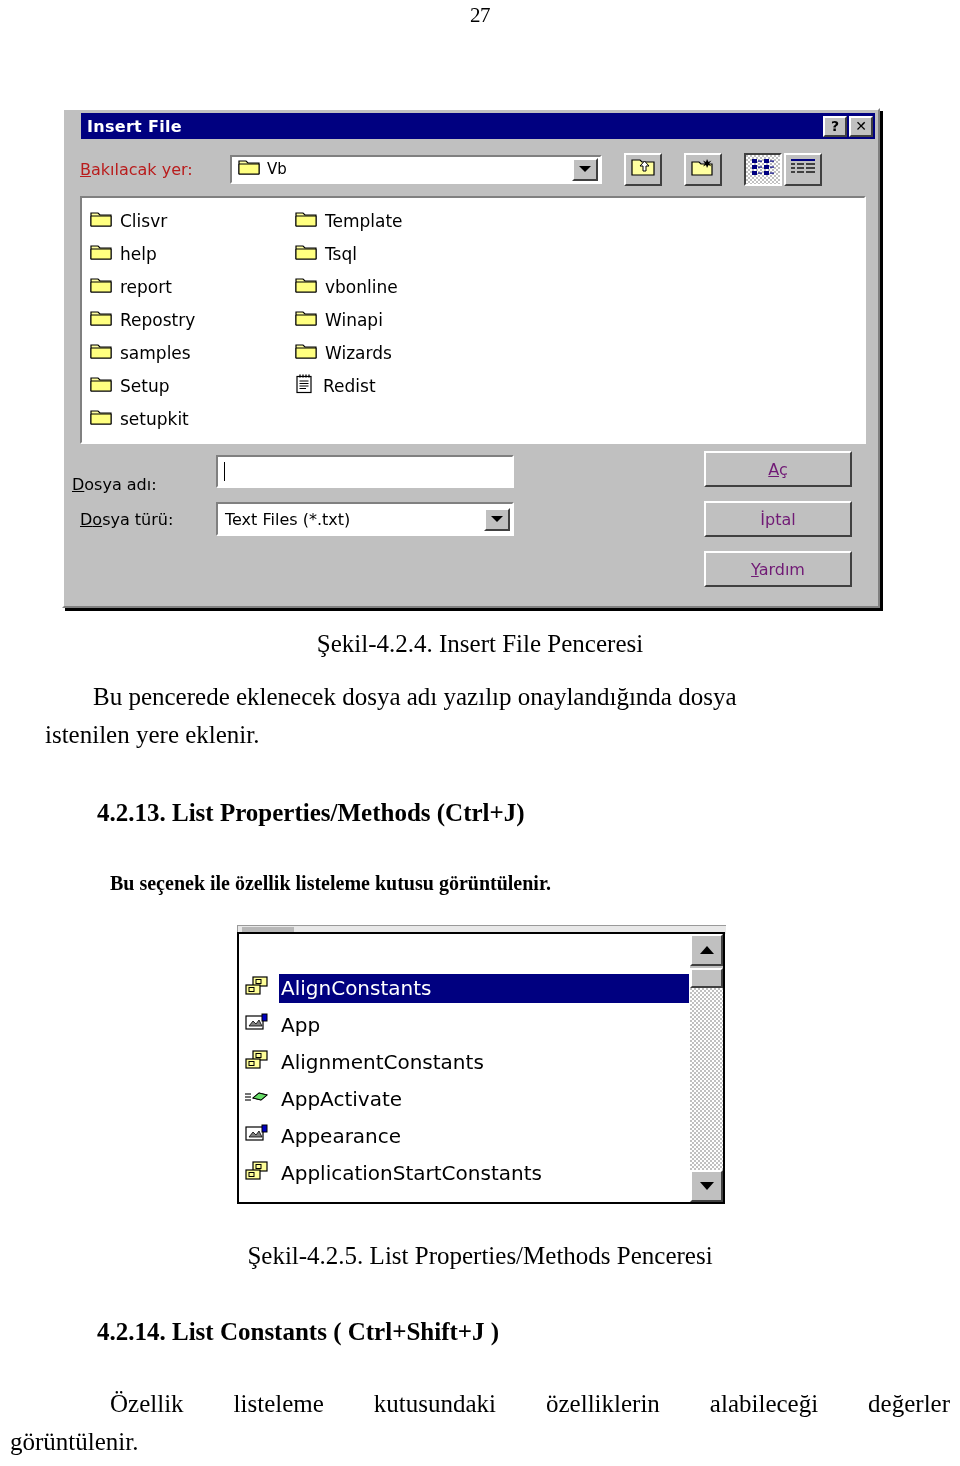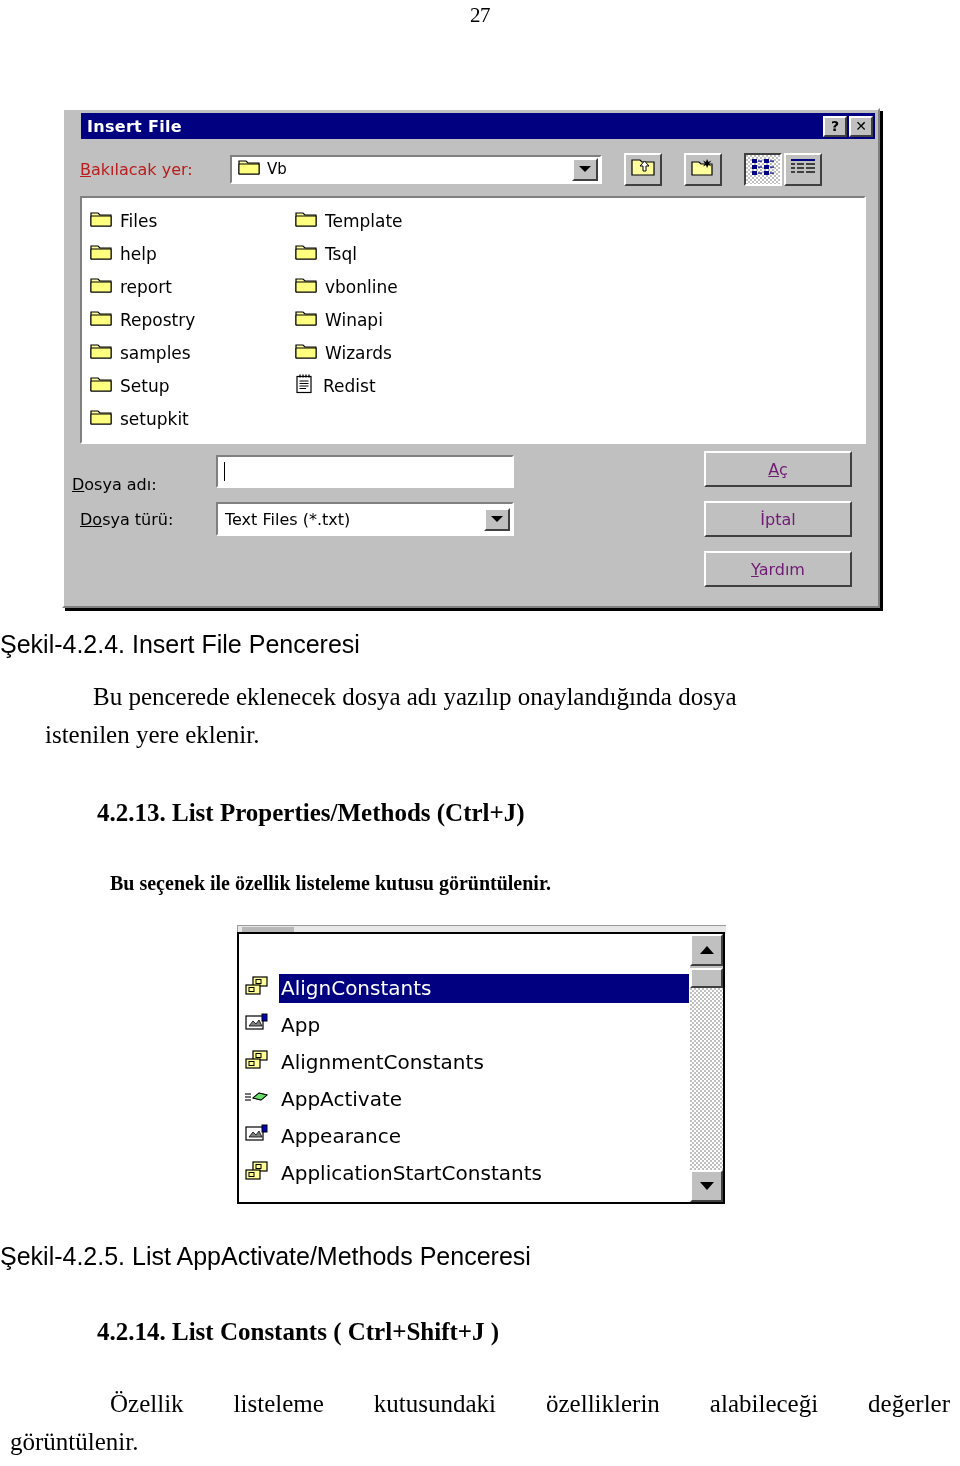--- a/index.html
+++ b/index.html
@@ -255,22 +255,22 @@
     font-size: 16px;
     font-family: "DejaVu Sans", "Liberation Sans", sans-serif;
     color: #701a75;
   }
   .dlg-btn u { text-decoration: underline; }
 
   
   .caption {
     position: absolute;
     width: 960px;
-    text-align: left;
-    font-family: Liberation Sans, sans-serif;
+    text-align: center;
+    font-family: Liberation Serif, serif;
     font-size: 25px;
     line-height: 32px;
   }
   .para {
     position: absolute;
     font-family: "Liberation Serif", serif;
     font-size: 25px;
     line-height: 38px;
     text-align: justify;
   }
@@ -489,21 +489,21 @@
   </div>
 
   <div class="filelist">
     <div class="filecols">
 
       <div class="fileitem">
         <span><svg width="22" height="18" viewBox="0 0 22 18">
               <path d="M1 3 h7 l2 2 h11 v11 H1 Z" fill="#ffffa0" stroke="#000" stroke-width="1.2"></path>
               <path d="M1 6 h20 v10 H1 Z" fill="#ffff80" stroke="#000" stroke-width="1"></path>
             </svg></span>
-        <span>Files</span>
+        <span>Clisvr</span>
       </div>
       <div class="fileitem">
         <span><svg width="22" height="18" viewBox="0 0 22 18">
               <path d="M1 3 h7 l2 2 h11 v11 H1 Z" fill="#ffffa0" stroke="#000" stroke-width="1.2"></path>
               <path d="M1 6 h20 v10 H1 Z" fill="#ffff80" stroke="#000" stroke-width="1"></path>
             </svg></span>
         <span>help</span>
       </div>
       <div class="fileitem">
         <span><svg width="22" height="18" viewBox="0 0 22 18">
@@ -743,20 +743,20 @@
       <span class="sb-up"></span>
     </div>
     <div class="sb-thumb"></div>
     <div class="sb-track"></div>
     <div class="sb-btn">
       <span class="sb-down"></span>
     </div>
   </div>
 </div>
 
-<div class="caption" style="top:1240px;">Şekil-4.2.5. List AppActivate/Methods Penceresi</div>
+<div class="caption" style="top:1240px;">Şekil-4.2.5. List Properties/Methods Penceresi</div>
 
 <div class="heading" style="left:97px; top:1316px;">4.2.14. List Constants ( Ctrl+Shift+J )</div>
 
 <div class="para" style="left:10px; top:1385px; width:940px;">
   <span style="display:block; text-indent:100px; text-align:justify; text-align-last:justify;">Özellik listeleme kutusundaki özelliklerin alabileceği değerler</span>
   <span style="display:block;">görüntülenir.</span>
 </div>
 
 </body></html>

